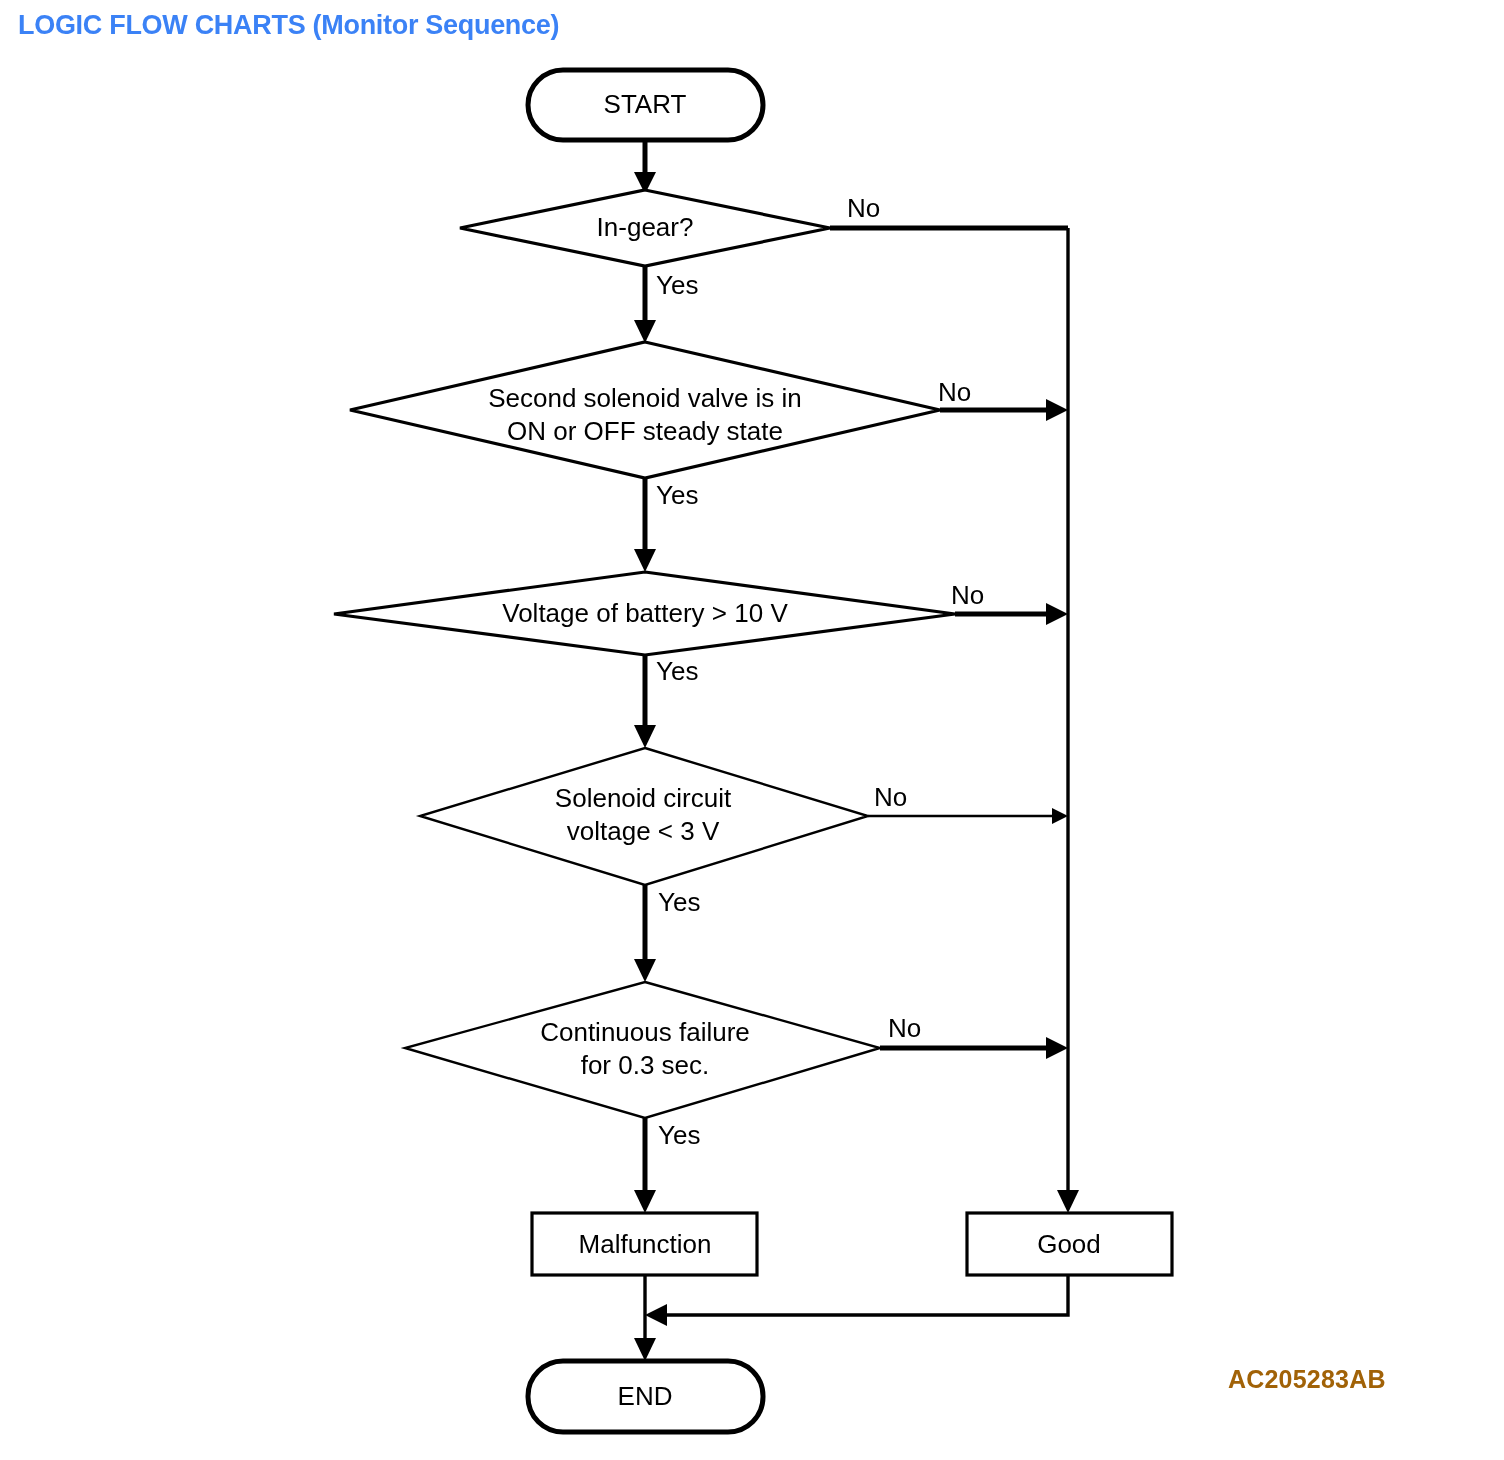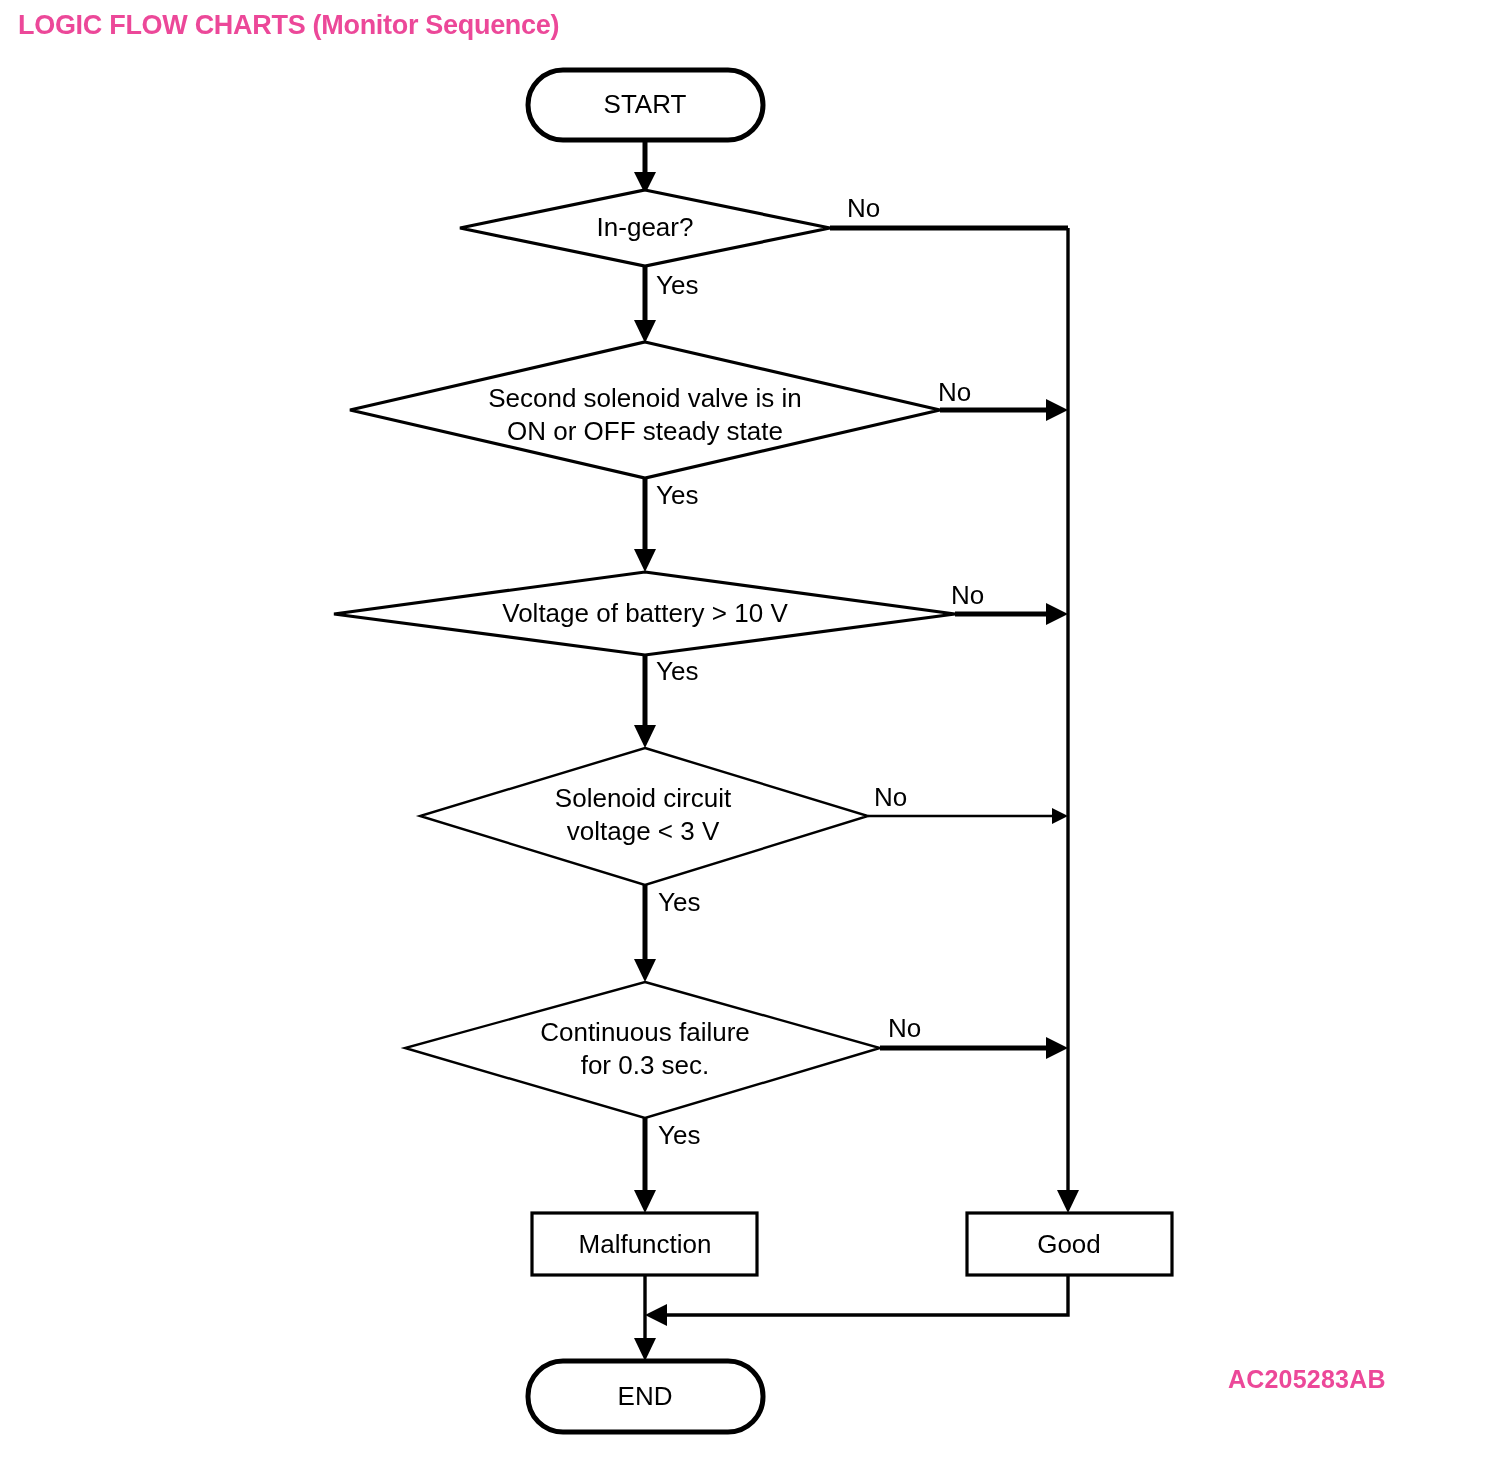--- a/index.html
+++ b/index.html
@@ -15,31 +15,31 @@
     background: #ffffff;
     overflow: hidden;
     font-family: "Liberation Sans", sans-serif;
   }
   #title {
     position: absolute;
     left: 18px;
     top: 10px;
     font-size: 27px;
     font-weight: bold;
-    color: #ec4899;
+    color: #3b82f6;
     letter-spacing: -0.3px;
     white-space: nowrap;
   }
   #refcode {
     position: absolute;
     left: 1228px;
     top: 1365px;
     font-size: 25px;
     font-weight: bold;
-    color: #ec4899;
+    color: #a16207;
     letter-spacing: 0.2px;
     white-space: nowrap;
   }
   #flow-svg {
     position: absolute;
     left: 0;
     top: 0;
     width: 1504px;
     height: 1460px;
   }

